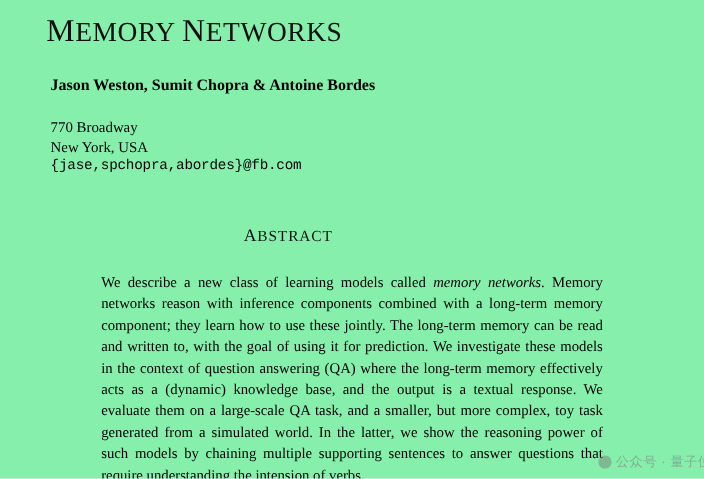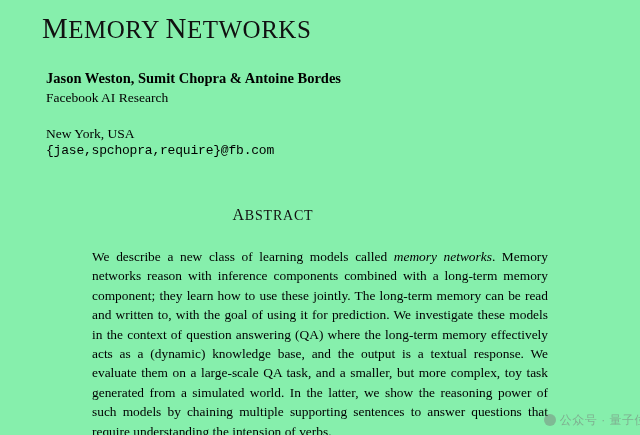--- a/index.html
+++ b/index.html
@@ -69,21 +69,21 @@
     top: 143px;
     font-family: "Liberation Mono", monospace;
     font-size: 13px;
     letter-spacing: -0.2px;
     color: #000;
     white-space: nowrap;
   }
 
   .abstract-head {
     position: absolute;
-    left: 11px;
+    left: 0;
     top: 206px;
     width: 524px;
     text-align: center;
     font-size: 14px;
     font-variant: small-caps;
     letter-spacing: 0.8px;
     color: #111;
   }
   .abstract-head .cap { font-size: 16px; }
 
@@ -122,24 +122,24 @@
 </style>
 </head>
 <body>
 
 <div class="page">
 
   <div class="title"><span class="cap">M</span><span>EMORY</span> <span class="cap">N</span><span>ETWORKS</span></div>
 
   <div class="authors">Jason Weston, Sumit Chopra &amp; Antoine Bordes</div>
 
-  <div class="affil affil-1">Facebook AI Research</div>
+  <div class="affil affil-2">770 Broadway</div>
   <div class="affil affil-3">New York, USA</div>
 
-  <div class="email">{jase,spchopra,require}@fb.com</div>
+  <div class="email">{jase,spchopra,abordes}@fb.com</div>
 
   <div class="abstract-head"><span class="cap">A</span><span>BSTRACT</span></div>
 
   <div class="abstract-body"><span>We describe a new class of learning models called </span><i>memory networks</i><span>. Memory networks reason with inference components combined with a long-term memory component; they learn how to use these jointly. The long-term memory can be read and written to, with the goal of using it for prediction. We investigate these models in the context of question answering (QA) where the long-term memory effectively acts as a (dynamic) knowledge base, and the output is a textual response. We evaluate them on a large-scale QA task, and a smaller, but more complex, toy task generated from a simulated world. In the latter, we show the reasoning power of such models by chaining multiple supporting sentences to answer questions that require understanding the intension of verbs.</span></div>
 
   <div class="watermark"><span class="wm-logo"></span><span>公众号 · 量子位</span></div>
 
 </div>
 
 </body></html>

